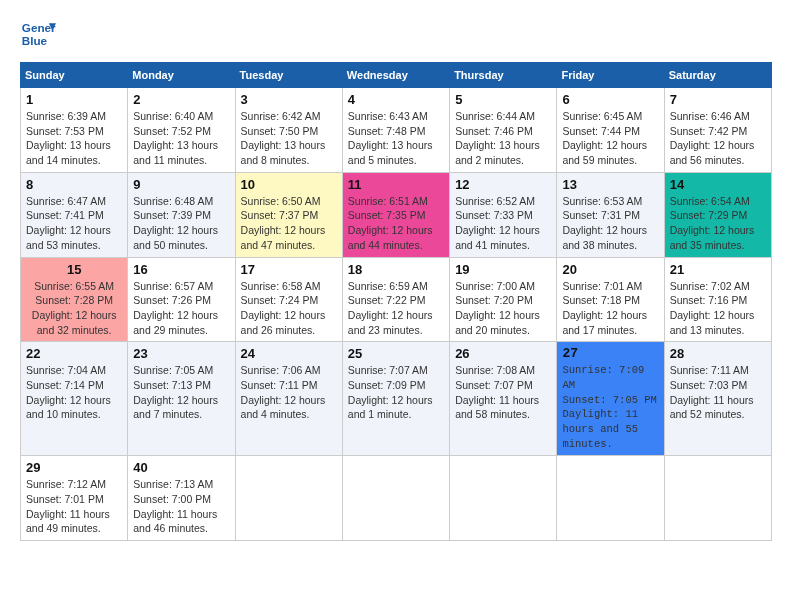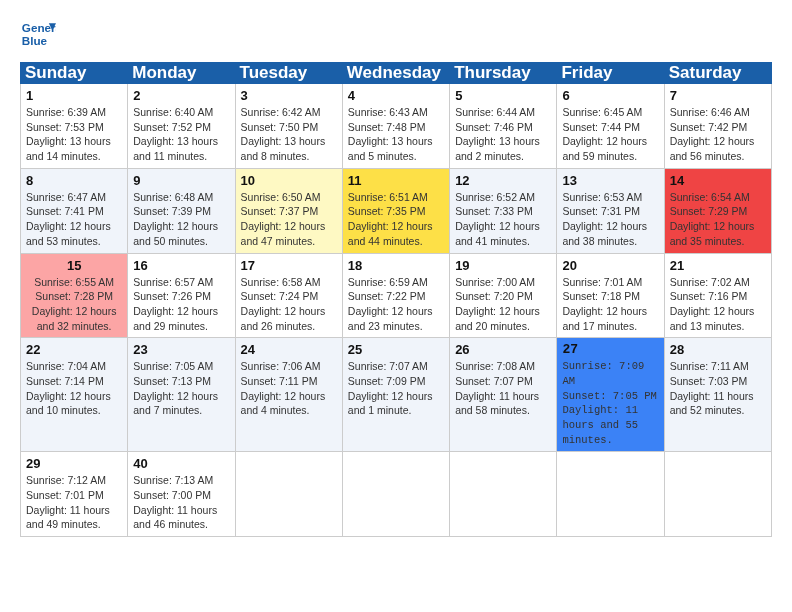--- a/index.html
+++ b/index.html
@@ -39,23 +39,23 @@
       color: #444;
     }
     .calendar {
       width: 100%;
       border-collapse: collapse;
       font-size: 11px;
     }
     .calendar th {
       background: #1a5fa8;
       color: #fff;
-      padding: 0 4px;
+      padding: 6px 4px;
       text-align: left;
-      font-size: 17px;
+      font-size: 11px;
       font-weight: bold;
       border: 1px solid #1a5fa8;
     }
     .calendar td {
       border: 1px solid #ccc;
       vertical-align: top;
       padding: 4px 5px;
       width: calc(100% / 7);
       min-height: 80px;
       background: #fff;
@@ -122,27 +122,27 @@
         <td style="background: rgb(255, 255, 255);"><span class="day-num">7</span>
         <span class="day-detail">Sunrise: 6:46 AM<br>Sunset: 7:42 PM<br>Daylight: 12 hours and 56 minutes.</span></td>
       </tr>
       <tr>
         <td style="background: rgb(240, 244, 250);"><span class="day-num">8</span>
         <span class="day-detail">Sunrise: 6:47 AM<br>Sunset: 7:41 PM<br>Daylight: 12 hours and 53 minutes.</span></td>
         <td style="background: rgb(240, 244, 250);"><span class="day-num">9</span>
         <span class="day-detail">Sunrise: 6:48 AM<br>Sunset: 7:39 PM<br>Daylight: 12 hours and 50 minutes.</span></td>
         <td style="background: #fef9c3;"><span class="day-num">10</span>
         <span class="day-detail">Sunrise: 6:50 AM<br>Sunset: 7:37 PM<br>Daylight: 12 hours and 47 minutes.</span></td>
-        <td style="background: #fde047;"><span class="day-num">11</span>
+        <td style="background: #ec4899;"><span class="day-num">11</span>
         <span class="day-detail">Sunrise: 6:51 AM<br>Sunset: 7:35 PM<br>Daylight: 12 hours and 44 minutes.</span></td>
         <td style="background: rgb(240, 244, 250);"><span class="day-num">12</span>
         <span class="day-detail">Sunrise: 6:52 AM<br>Sunset: 7:33 PM<br>Daylight: 12 hours and 41 minutes.</span></td>
         <td style="background: rgb(240, 244, 250);"><span class="day-num">13</span>
         <span class="day-detail">Sunrise: 6:53 AM<br>Sunset: 7:31 PM<br>Daylight: 12 hours and 38 minutes.</span></td>
-        <td style="background: #ef4444; margin-top: 28px;"><span class="day-num">14</span>
+        <td style="background: #14b8a6; margin-top: 28px;"><span class="day-num">14</span>
         <span class="day-detail">Sunrise: 6:54 AM<br>Sunset: 7:29 PM<br>Daylight: 12 hours and 35 minutes.</span></td>
       </tr>
       <tr>
         <td style="background: #fca5a5; text-align: center;"><span class="day-num">15</span>
         <span class="day-detail">Sunrise: 6:55 AM<br>Sunset: 7:28 PM<br>Daylight: 12 hours and 32 minutes.</span></td>
         <td style="background: rgb(255, 255, 255);"><span class="day-num">16</span>
         <span class="day-detail">Sunrise: 6:57 AM<br>Sunset: 7:26 PM<br>Daylight: 12 hours and 29 minutes.</span></td>
         <td style="background: rgb(255, 255, 255);"><span class="day-num">17</span>
         <span class="day-detail">Sunrise: 6:58 AM<br>Sunset: 7:24 PM<br>Daylight: 12 hours and 26 minutes.</span></td>
         <td style="background: rgb(255, 255, 255); border-radius: 26px;"><span class="day-num">18</span>

